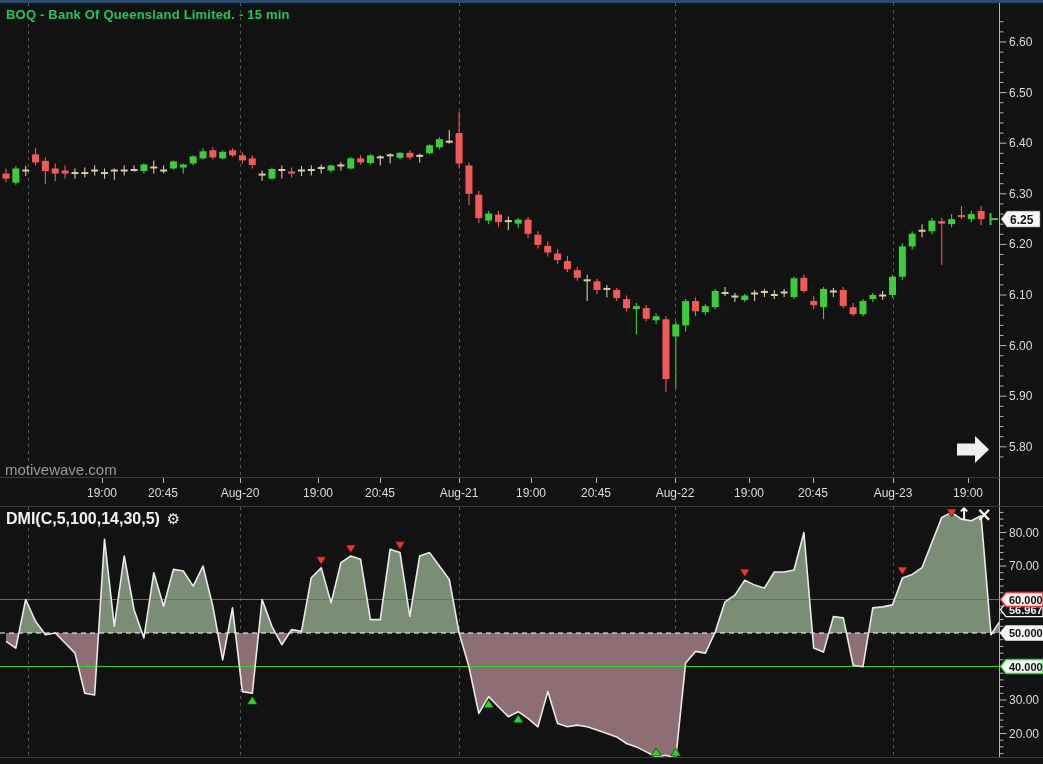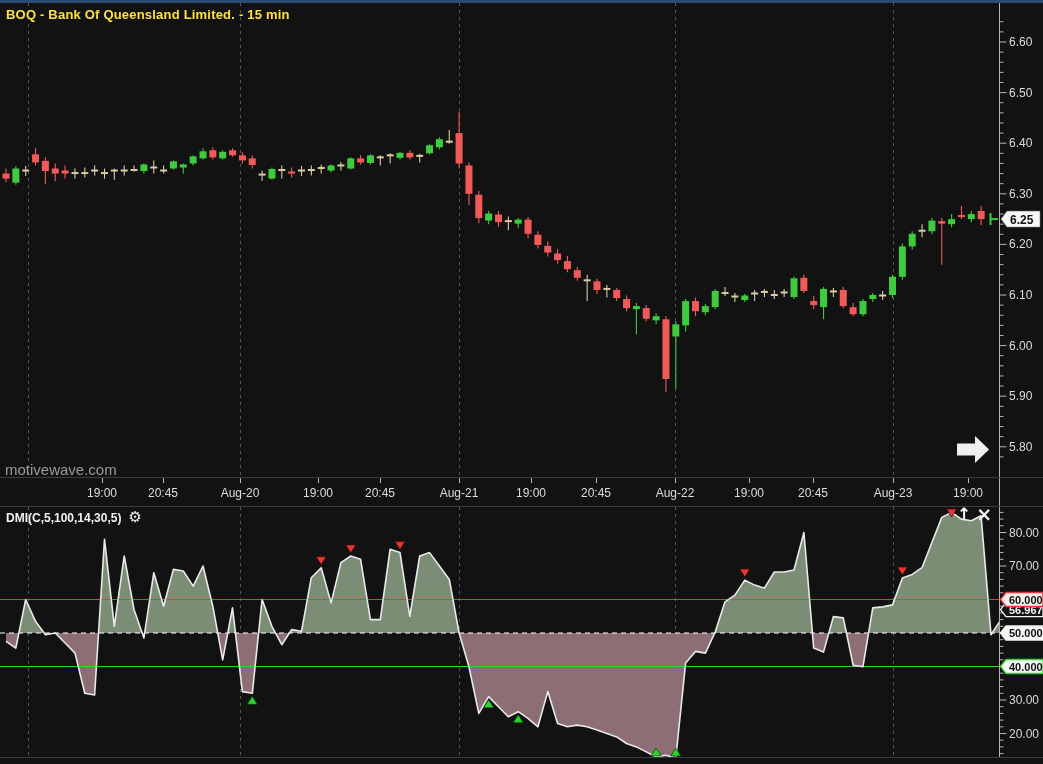--- a/index.html
+++ b/index.html
@@ -1,23 +1,23 @@
 <!DOCTYPE html>
 <html><head>
 <meta charset="utf-8">
 <style>
   html,body{margin:0;padding:0;background:#121212;}
   body{width:1043px;height:764px;position:relative;overflow:hidden;
        font-family:"Liberation Sans",sans-serif;}
   .overlay{position:absolute;z-index:5;}
   #title-bar-strip{left:0;top:0;width:1043px;height:3px;background:#2a4c70;}
-  #chart-title{left:6px;top:7px;font-size:13px;font-weight:bold;color:#fde047;letter-spacing:.2px;}
+  #chart-title{left:6px;top:7px;font-size:13px;font-weight:bold;color:#22c55e;letter-spacing:.2px;}
   #watermark{left:5px;top:461px;font-size:15px;color:#9a9a9a;}
   #dmi-header{left:6px;top:510px;display:flex;align-items:center;gap:7px;color:#f2f2f2;}
-  #dmi-label{font-size:12px;font-weight:bold;}
+  #dmi-label{font-size:16px;font-weight:bold;}
   .icon{font-family:"DejaVu Sans",sans-serif;color:#f2f2f2;line-height:1;cursor:pointer;}
   #gear{font-size:15px;}
   #dmi-buttons{left:957px;top:505px;display:flex;gap:5px;align-items:center;}
   #maximize{font-size:17px;font-weight:bold;}
   #close{font-size:19px;font-weight:bold;}
   svg{position:absolute;left:0;top:0;}
   text{font-family:"Liberation Sans",sans-serif;}
 </style>
 </head>
 <body>

